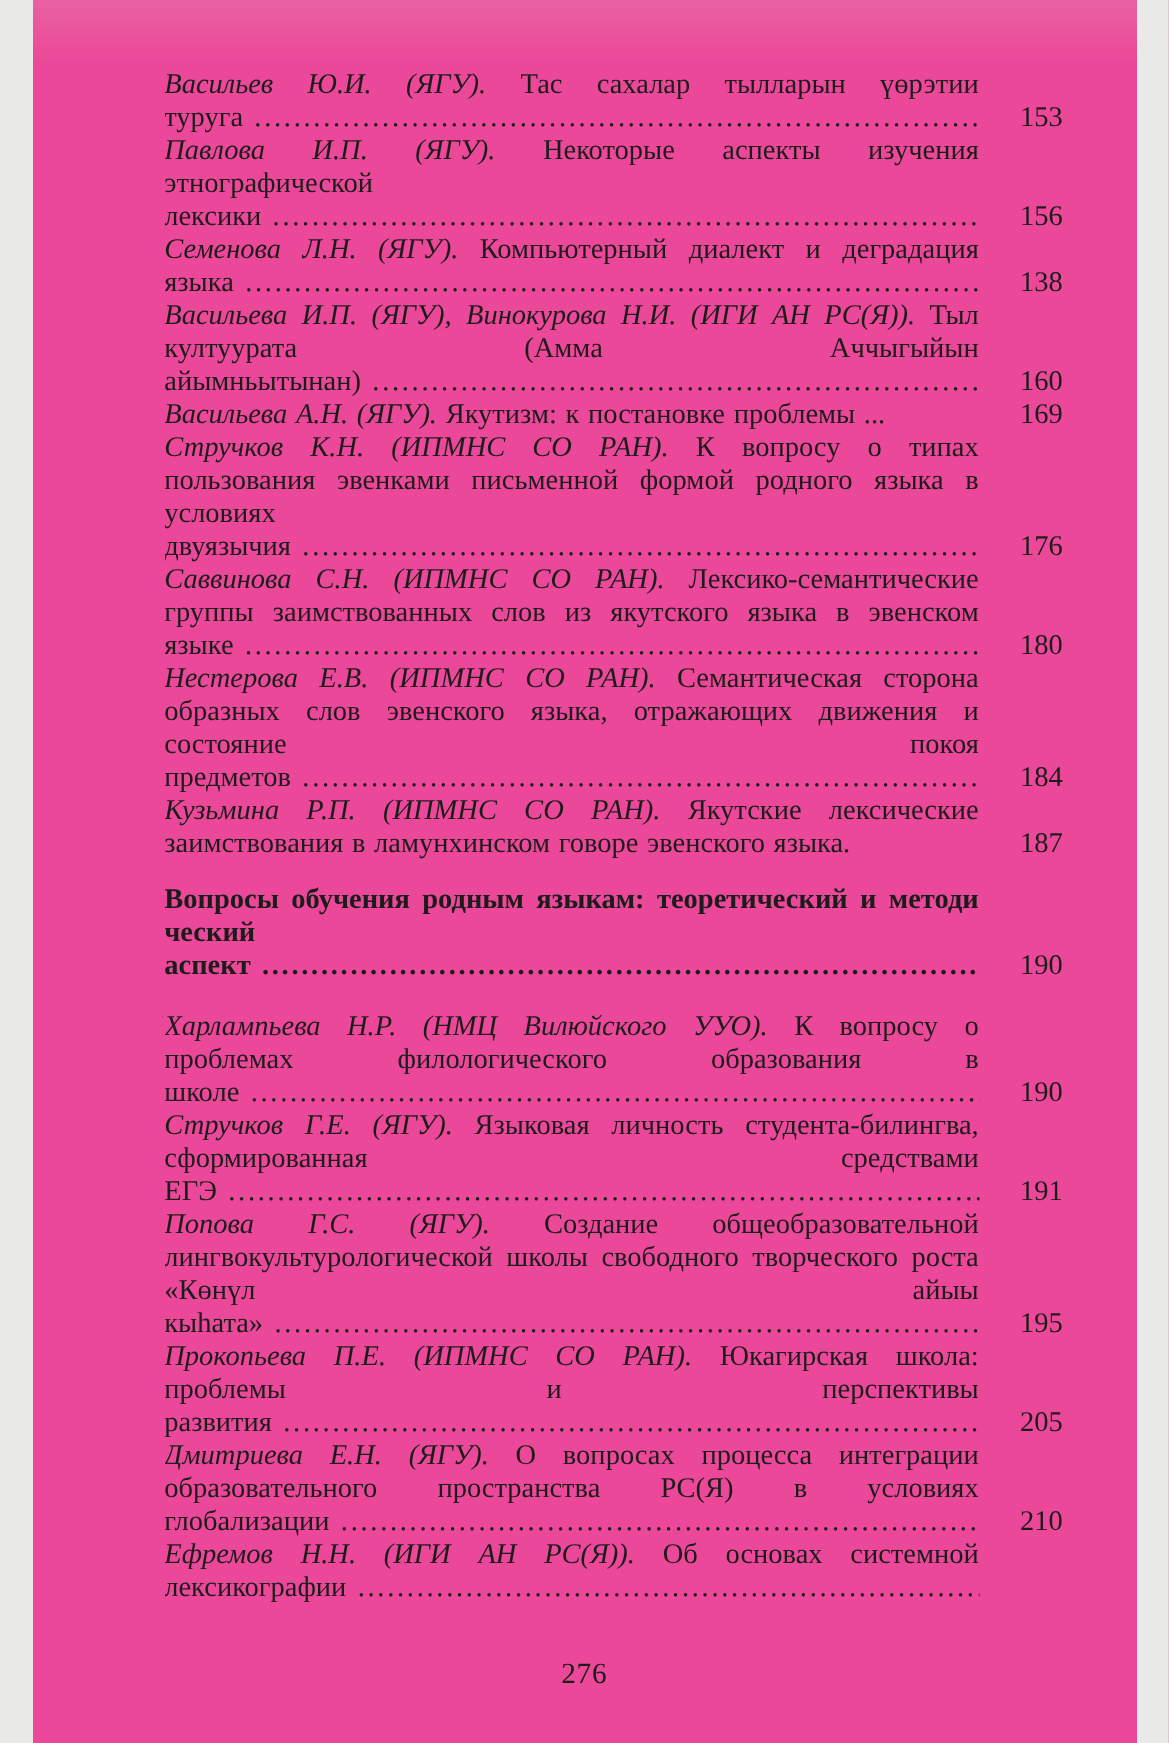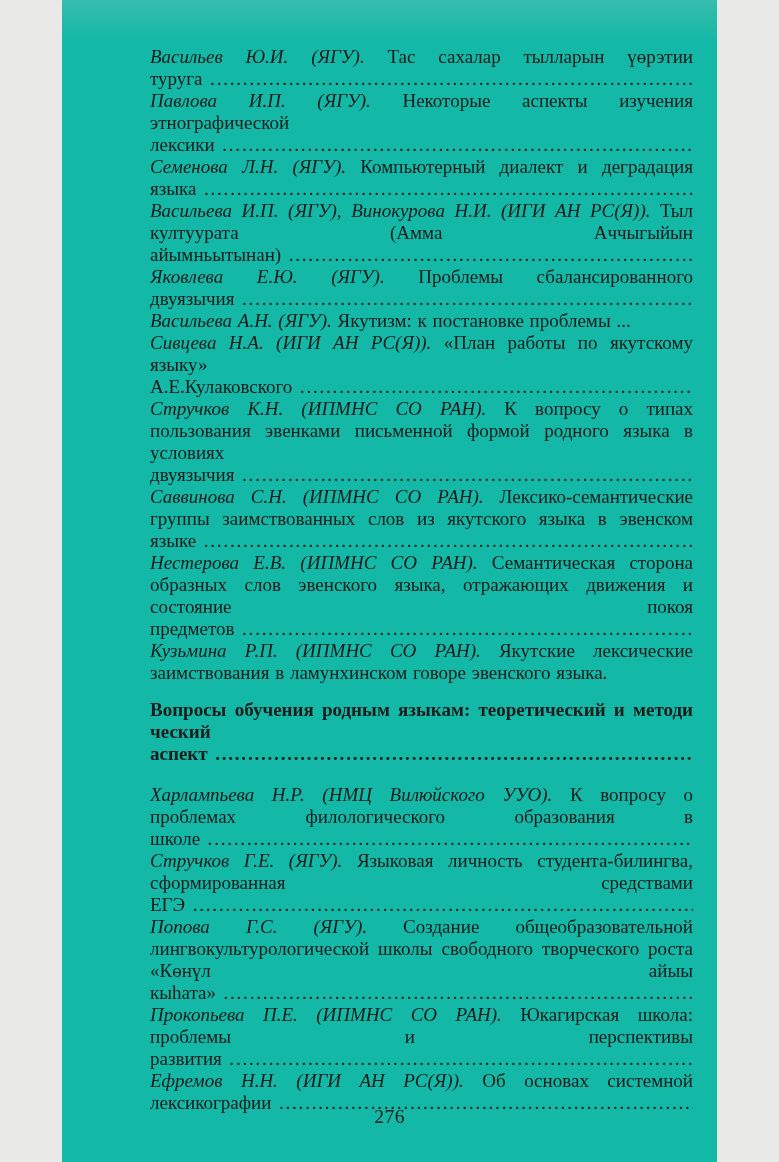--- a/index.html
+++ b/index.html
@@ -2,24 +2,24 @@
 <html lang="ru"><head>
 <meta charset="utf-8">
 <style>
   html, body {
     margin: 0;
     padding: 0;
     background: #e9e9e7;
   }
   .scan-page {
     position: relative;
-    width: 655px;
+    width: 736px;
     height: 1162px;
     margin: 0 auto;
-    background: #14b8a6;
+    background: #ec4899;
     overflow: hidden;
     font-family: "Liberation Serif", "DejaVu Serif", serif;
     color: #1c1c1c;
     text-decoration: underline;
   }
   .scan-top-haze {
     position: absolute;
     left: 0; top: 0;
     width: 779px; height: 46px;
     background: linear-gradient(180deg, rgba(210,212,206,0.18) 0%, rgba(210,212,206,0.0) 90%);
@@ -93,30 +93,22 @@
       </div>
       <div class="entry">
         <div class="entry-text dotted"><span class="author">Семенова Л.Н. (ЯГУ).</span> <span>Компьютерный диалект и деградация языка</span></div>
         <div class="pagenum">138</div>
       </div>
       <div class="entry">
         <div class="entry-text dotted"><span class="author">Васильева И.П. (ЯГУ), Винокурова Н.И. (ИГИ АН РС(Я)).</span> <span>Тыл култуурата (Амма Аччыгыйын айымньытынан)</span></div>
         <div class="pagenum">160</div>
       </div>
       <div class="entry">
-        <div class="entry-text dotted"><span class="author">Яковлева Е.Ю. (ЯГУ).</span> <span>Проблемы сбалансированного двуязычия</span></div>
-        <div class="pagenum">165</div>
-      </div>
-      <div class="entry">
         <div class="entry-text"><span class="author">Васильева А.Н. (ЯГУ).</span> <span>Якутизм: к постановке проблемы ...</span></div>
         <div class="pagenum">169</div>
-      </div>
-      <div class="entry">
-        <div class="entry-text dotted"><span class="author">Сивцева Н.А. (ИГИ АН РС(Я)).</span> <span>«План работы по якутскому языку» А.Е.Кулаковского</span></div>
-        <div class="pagenum">171</div>
       </div>
       <div class="entry">
         <div class="entry-text dotted"><span class="author">Стручков К.Н. (ИПМНС СО РАН).</span> <span>К вопросу о типах пользования эвенками письменной формой родного языка в условиях двуязычия</span></div>
         <div class="pagenum">176</div>
       </div>
       <div class="entry">
         <div class="entry-text dotted"><span class="author">Саввинова С.Н. (ИПМНС СО РАН).</span> <span>Лексико-семантические группы заимствованных слов из якутского языка в эвенском языке</span></div>
         <div class="pagenum">180</div>
       </div>
       <div class="entry">
@@ -141,17 +133,21 @@
       </div>
       <div class="entry">
         <div class="entry-text dotted"><span class="author">Попова Г.С. (ЯГУ).</span> <span>Создание общеобразовательной лингвокультурологической школы свободного творческого роста «Көнүл айыы кыһата»</span></div>
         <div class="pagenum">195</div>
       </div>
       <div class="entry">
         <div class="entry-text dotted"><span class="author">Прокопьева П.Е. (ИПМНС СО РАН).</span> <span>Юкагирская школа: проблемы и перспективы развития</span></div>
         <div class="pagenum">205</div>
       </div>
       <div class="entry">
+        <div class="entry-text dotted"><span class="author">Дмитриева Е.Н. (ЯГУ).</span> <span>О вопросах процесса интеграции образовательного пространства РС(Я) в условиях глобализации</span></div>
+        <div class="pagenum">210</div>
+      </div>
+      <div class="entry">
         <div class="entry-text dotted"><span class="author">Ефремов Н.Н. (ИГИ АН РС(Я)).</span> <span>Об основах системной лексикографии</span></div>
       </div>
     </main>
   <div class="folio">276</div>
 </div>
 
 </body></html>

